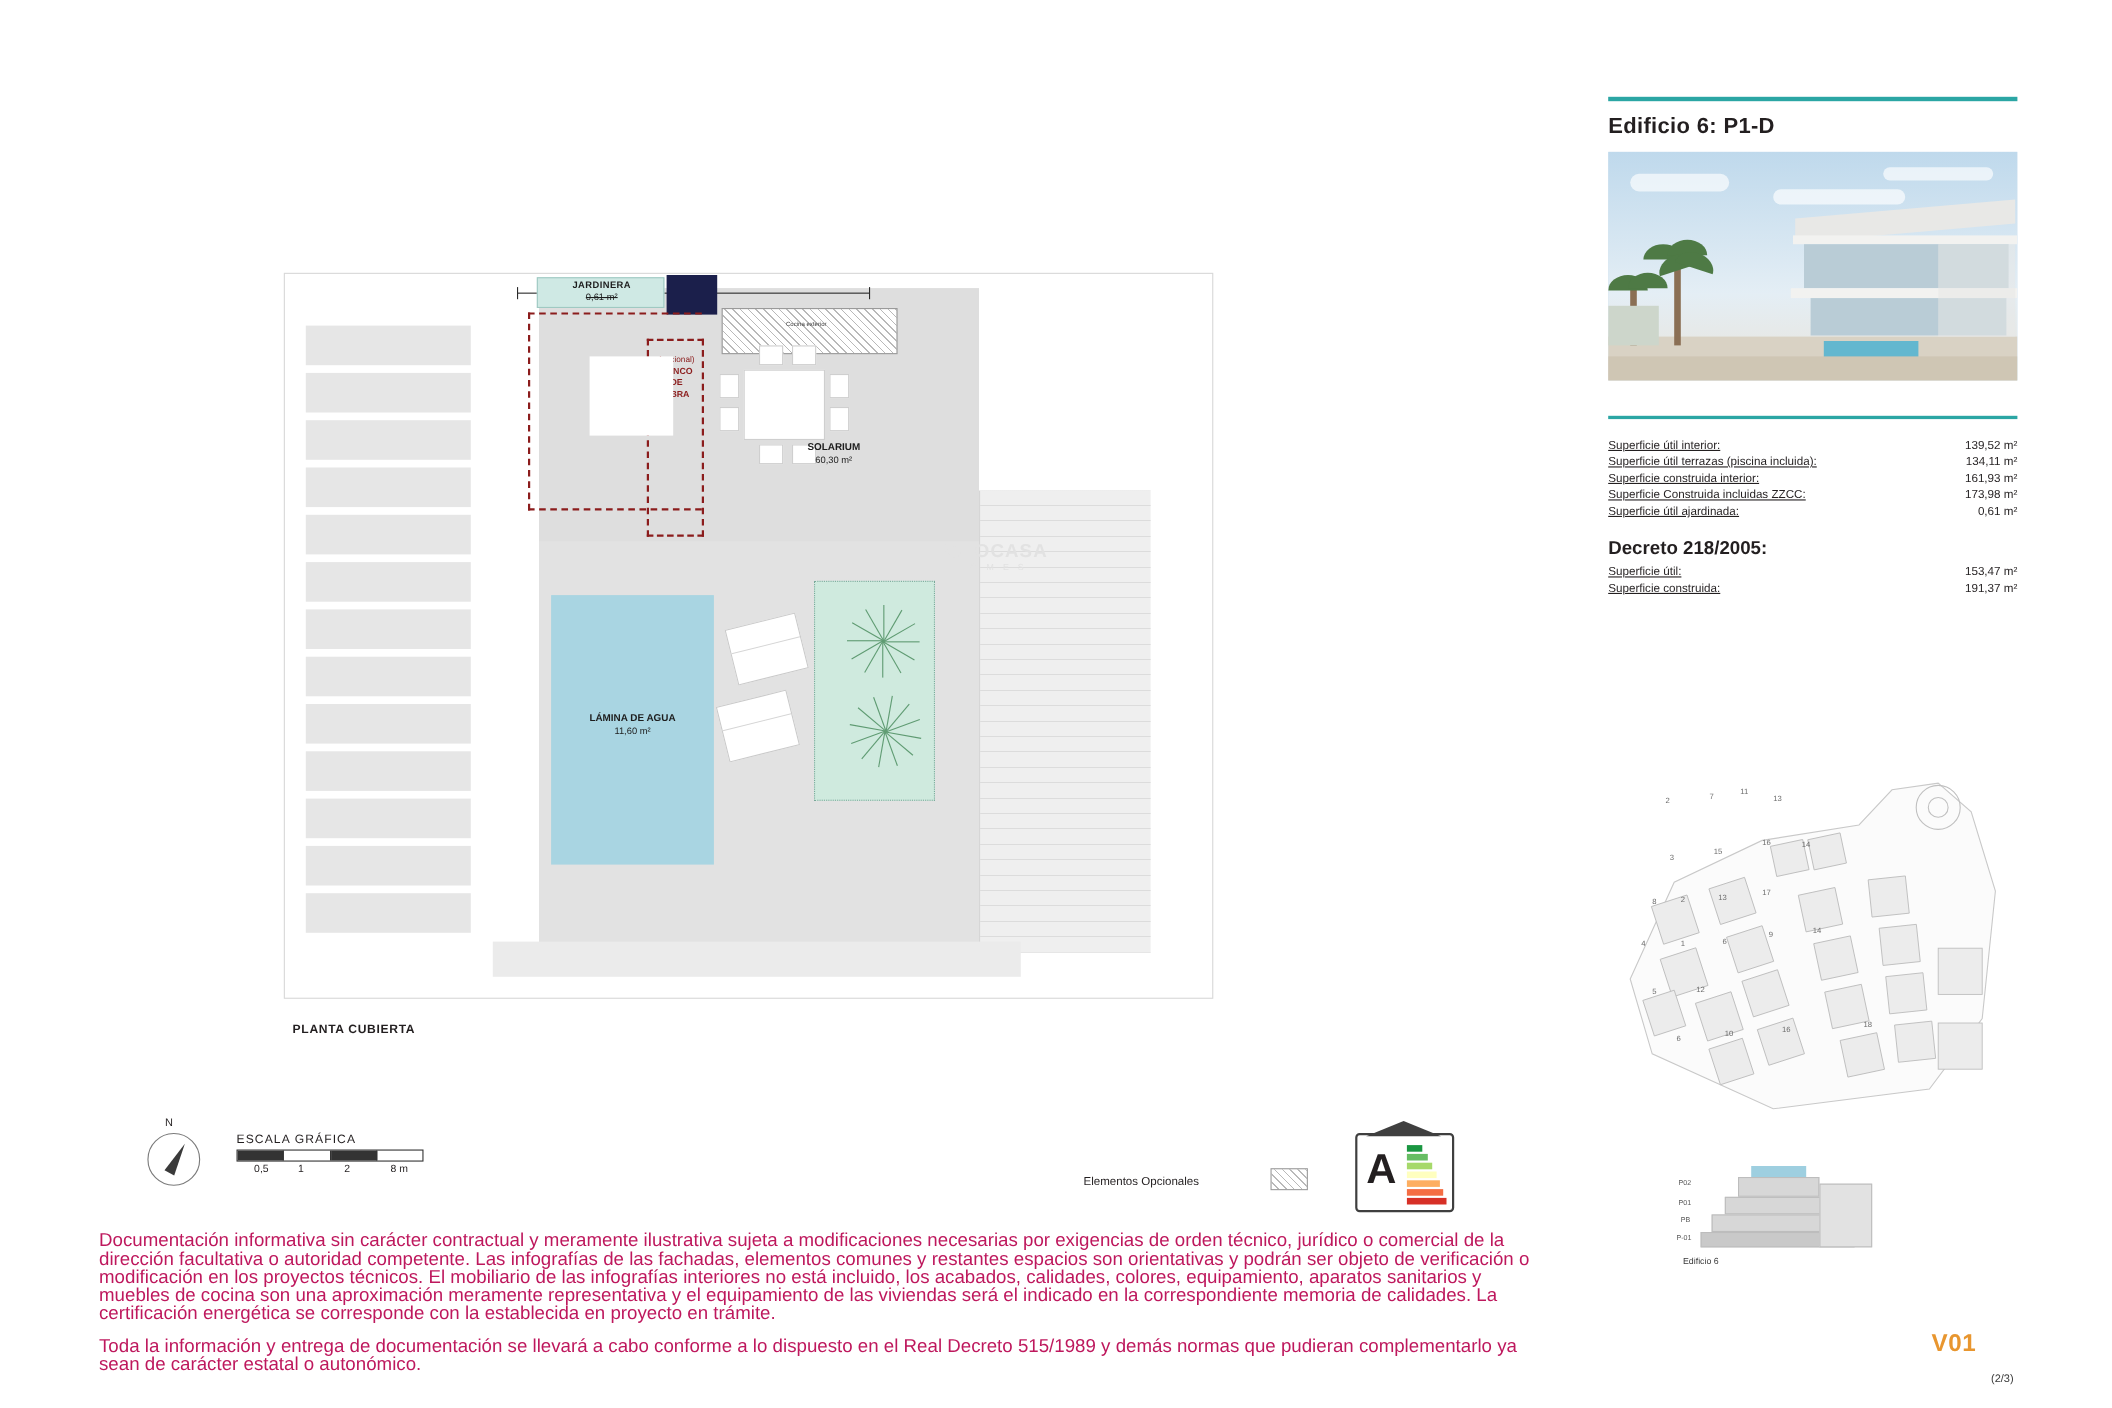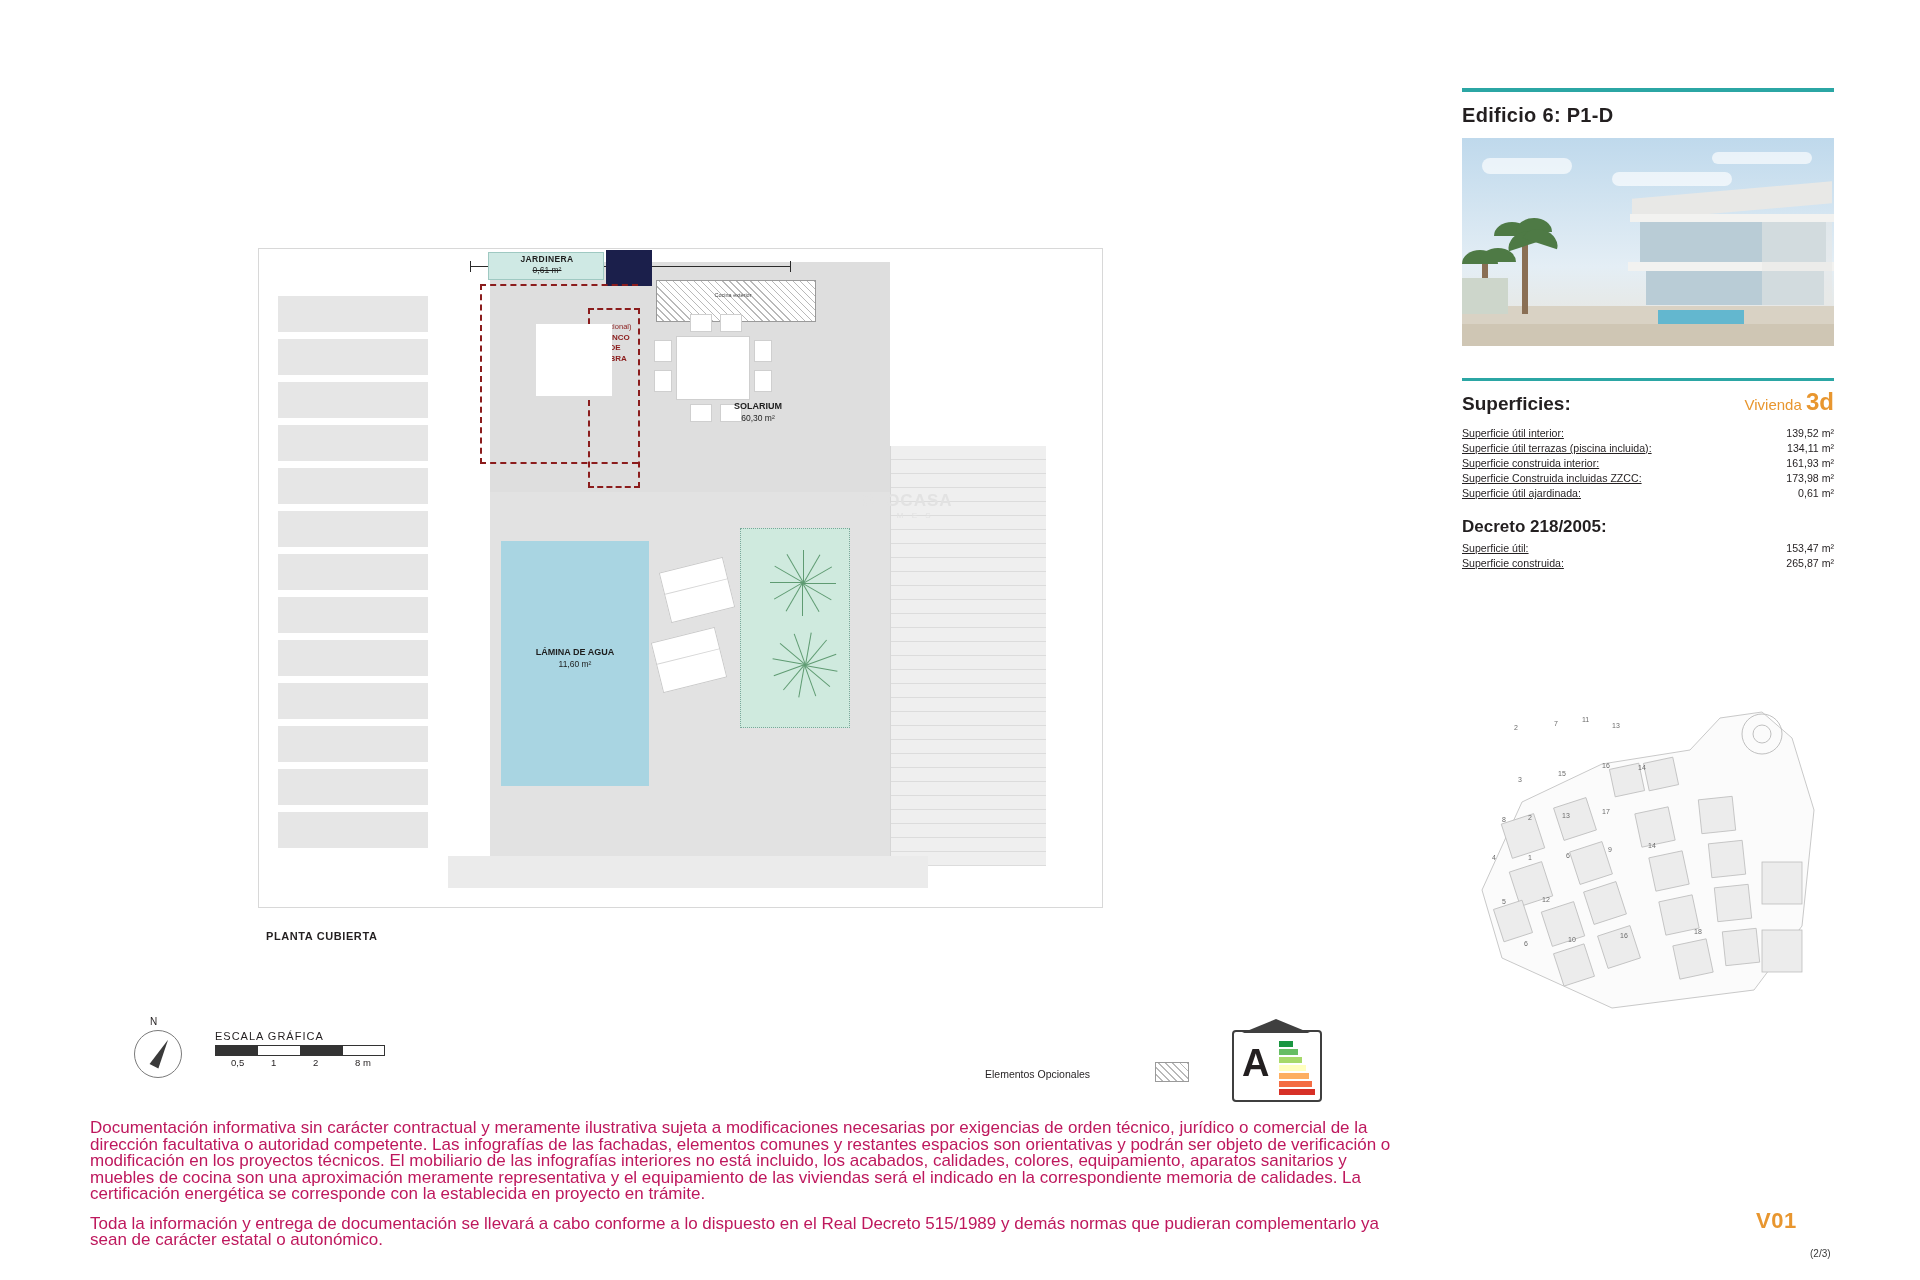--- a/index.html
+++ b/index.html
@@ -335,27 +335,20 @@
     <div class="frond" style="left:62px;top:92px;transform:rotate(18deg);"></div>
     <div class="palmT" style="left:20px;top:118px;height:58px;"></div>
     <div class="frond" style="left:0px;top:112px;"></div>
     <div class="frond" style="left:18px;top:110px;"></div>
     <div class="bldg" style="left:0;top:140px;width:46px;height:36px;background:#cdd6cb;"></div>
   </div>
 
   <div class="rail2"></div>
 
   <div class="superf">
-    <div class="head">
-      <div class="l">Superficies:</div>
-      <div class="r">
-        <span>Vivienda</span>
-        <b>3d</b>
-      </div>
-    </div>
     <div class="rows">
       <div class="row">
         <span class="lbl">Superficie útil interior:</span>
         <span class="val">139,52 m²</span>
       </div>
       <div class="row">
         <span class="lbl">Superficie útil terrazas (piscina incluida):</span>
         <span class="val">134,11 m²</span>
       </div>
       <div class="row">
@@ -373,21 +366,21 @@
     </div>
 
     <div class="decreto">Decreto 218/2005:</div>
     <div class="decreto-rows">
       <div class="row">
         <span class="lbl">Superficie útil:</span>
         <span class="val">153,47 m²</span>
       </div>
       <div class="row">
         <span class="lbl">Superficie construida:</span>
-        <span class="val">265,87 m²</span>
+        <span class="val">191,37 m²</span>
       </div>
     </div>
   </div>
 
   <div class="site">
     <svg width="372" height="330" viewBox="0 0 372 330">
       <path d="M20 200 L60 112 L140 74 L228 60 L258 28 L300 22 L330 48 L352 120 L340 236 L292 300 L150 318 L40 268 Z" fill="#fbfbfb" stroke="#c9c9c9" stroke-width="1"></path>
       <circle cx="300" cy="44" r="20" fill="none" stroke="#c0c0c0"></circle>
       <circle cx="300" cy="44" r="9" fill="none" stroke="#c0c0c0"></circle>
       <g fill="#ececec" stroke="#bdbdbd" stroke-width="0.8">
@@ -434,17 +427,30 @@
         <text x="40" y="214">5</text>
           <text x="80" y="212">12</text>
         <text x="62" y="256">6</text>
           <text x="106" y="252">10</text>
           <text x="158" y="248">16</text>
         <text x="232" y="244">18</text>
       </g>
     </svg>
   </div>
 
+  <div class="sect">
+    <div class="blue" style="left:72px;top:10px;width:50px;height:10px;"></div>
+    <div class="blk" style="left:60px;top:20px;width:74px;height:18px;"></div>
+    <div class="blk" style="left:48px;top:38px;width:96px;height:16px;"></div>
+    <div class="blk" style="left:36px;top:54px;width:120px;height:16px;"></div>
+    <div class="blk" style="left:26px;top:70px;width:140px;height:14px;background:#c9c9c9;"></div>
+    <div class="blk" style="left:134px;top:26px;width:48px;height:58px;background:#e2e2e2;"></div>
+    <div class="lbl" style="left:6px;top:22px;">P02</div>
+    <div class="lbl" style="left:6px;top:40px;">P01</div>
+    <div class="lbl" style="left:8px;top:56px;">PB</div>
+    <div class="lbl" style="left:4px;top:72px;">P-01</div>
+    <div class="edif">Edificio 6</div>
+  </div>
 
   <div class="vcode">V01</div>
   <div class="pageno">(2/3)</div>
 
 </div>
 
 </body></html>

